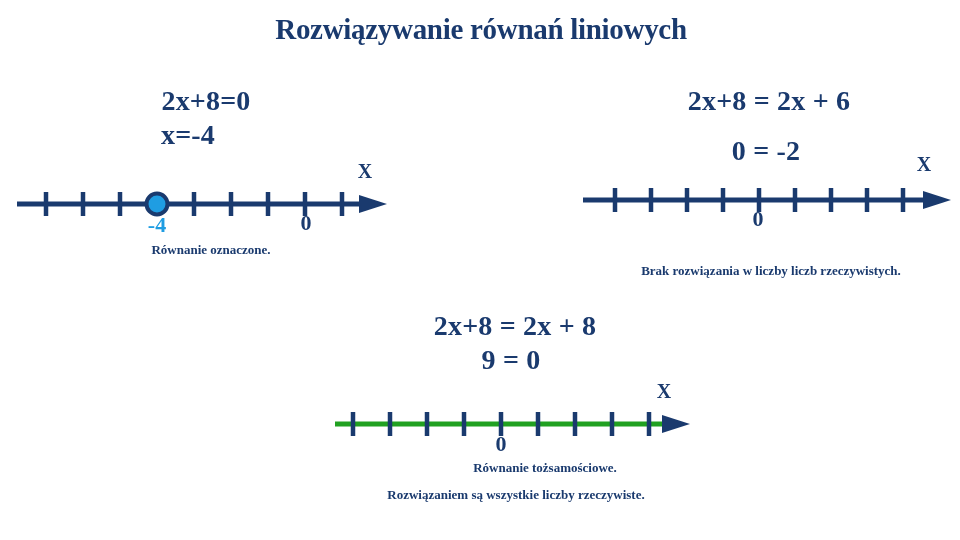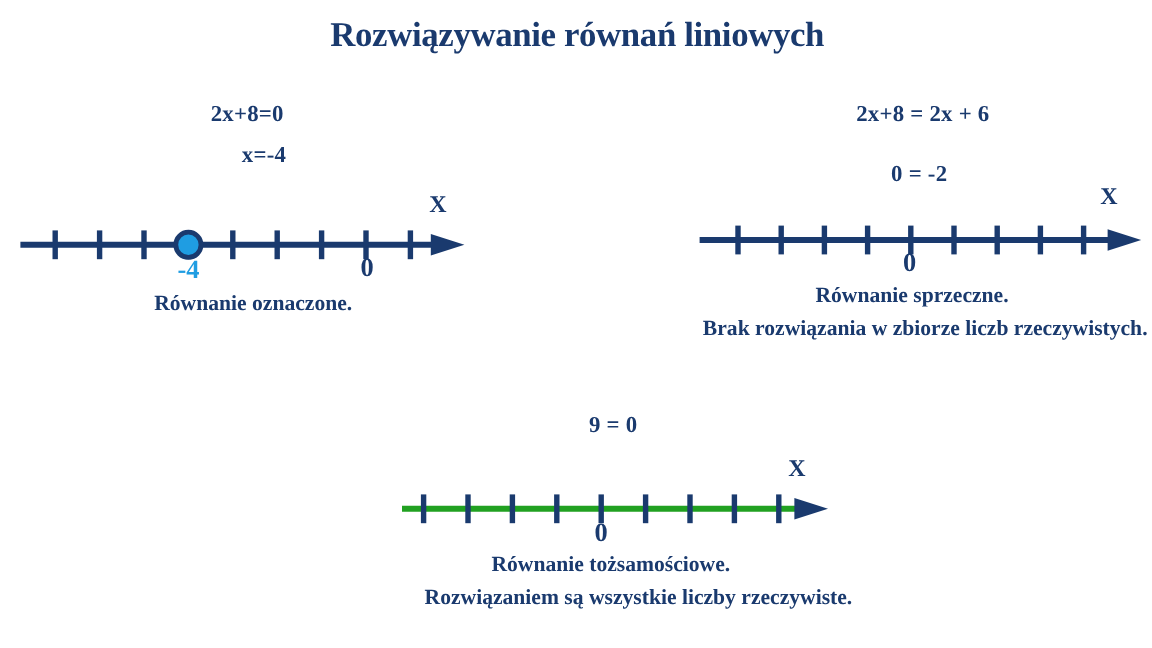--- a/index.html
+++ b/index.html
@@ -20,33 +20,33 @@
     overflow:hidden;
     margin:0 auto;
   }
   .panel{position:absolute;inset:0;}
   .lbl{
     position:absolute;
     transform:translateX(-50%);
     white-space:pre;
     line-height:1.1;
   }
-  .eq{font-size:19px;letter-spacing:0.2px;}
+  .eq{font-size:28px;letter-spacing:0.2px;}
   .axis{font-size:20px;}
   .num{font-size:22px;}
-  .cap{font-size:18px;}
+  .cap{font-size:13px;}
   .point-lbl{color:var(--blue);}
   svg.nl{position:absolute;overflow:visible;}
 
   
   .t-title{left:481px;top:14px;font-size:29px;letter-spacing:-0.3px;}
 
   
   .d-eq1{left:206px;top:86px;}
-  .d-eq2{left:220px;top:120px;}
+  .d-eq2{left:188px;top:120px;}
   .d-x  {left:365px;top:160px;}
   .d-svg{left:13px;top:187px;}
   .d-point{left:157px;top:213px;}
   .d-zero{left:306px;top:211px;}
   .d-cap1{left:211px;top:243px;}
   .d-cap2{left:227px;top:270px;}
 
   
   .c-eq1{left:769px;top:86px;}
   .c-eq2{left:766px;top:136px;}
@@ -55,22 +55,22 @@
   .c-zero{left:758px;top:207px;}
   .c-cap1{left:760px;top:237px;}
   .c-cap2{left:771px;top:264px;}
 
   
   .i-eq1{left:515px;top:311px;}
   .i-eq2{left:511px;top:345px;}
   .i-x  {left:664px;top:380px;}
   .i-svg{left:328px;top:407px;}
   .i-zero{left:501px;top:432px;}
-  .i-cap1{left:509px;top:461px;}
-  .i-cap2{left:532px;top:488px;}
+  .i-cap1{left:545px;top:461px;}
+  .i-cap2{left:516px;top:488px;}
 </style>
 </head>
 <body>
 
 <div class="stage">
 
   <div class="lbl t-title">Rozwiązywanie równań liniowych</div>
 
   <div class="panel">
     <div class="lbl eq d-eq1">2x+8=0</div>
@@ -106,25 +106,25 @@
         <line x1="109" y1="5" x2="109" y2="29" stroke="#1a3a6e" stroke-width="4.5"></line>
         <line x1="145" y1="5" x2="145" y2="29" stroke="#1a3a6e" stroke-width="4.5"></line>
         <line x1="181" y1="5" x2="181" y2="29" stroke="#1a3a6e" stroke-width="4.5"></line>
         <line x1="217" y1="5" x2="217" y2="29" stroke="#1a3a6e" stroke-width="4.5"></line>
         <line x1="253" y1="5" x2="253" y2="29" stroke="#1a3a6e" stroke-width="4.5"></line>
         <line x1="289" y1="5" x2="289" y2="29" stroke="#1a3a6e" stroke-width="4.5"></line>
         <line x1="325" y1="5" x2="325" y2="29" stroke="#1a3a6e" stroke-width="4.5"></line>
         <polygon points="373,17 345,8 345,26" fill="#1a3a6e"></polygon>
       </svg>
     <div class="lbl num c-zero">0</div>
-    <div class="lbl cap c-cap1">Równanie sprzeczne.</div>
-    <div class="lbl cap c-cap2">Brak rozwiązania w zbiorze liczb rzeczywistych.</div>
+    <div class="lbl cap c-cap2">Brak rozwiązania w liczby liczb rzeczywistych.</div>
   </div>
 
   <div class="panel">
+    <div class="lbl eq i-eq1">2x+8 = 2x + 8</div>
     <div class="lbl eq i-eq2">9 = 0</div>
     <div class="lbl axis i-x">X</div>
     <svg class="nl i-svg" width="392" height="34" viewBox="0 0 392 34">
         <line x1="7" y1="17" x2="344" y2="17" stroke="#21a121" stroke-width="5"></line>
         <line x1="25" y1="5" x2="25" y2="29" stroke="#1a3a6e" stroke-width="4.5"></line>
         <line x1="62" y1="5" x2="62" y2="29" stroke="#1a3a6e" stroke-width="4.5"></line>
         <line x1="99" y1="5" x2="99" y2="29" stroke="#1a3a6e" stroke-width="4.5"></line>
         <line x1="136" y1="5" x2="136" y2="29" stroke="#1a3a6e" stroke-width="4.5"></line>
         <line x1="173" y1="5" x2="173" y2="29" stroke="#1a3a6e" stroke-width="4.5"></line>
         <line x1="210" y1="5" x2="210" y2="29" stroke="#1a3a6e" stroke-width="4.5"></line>

